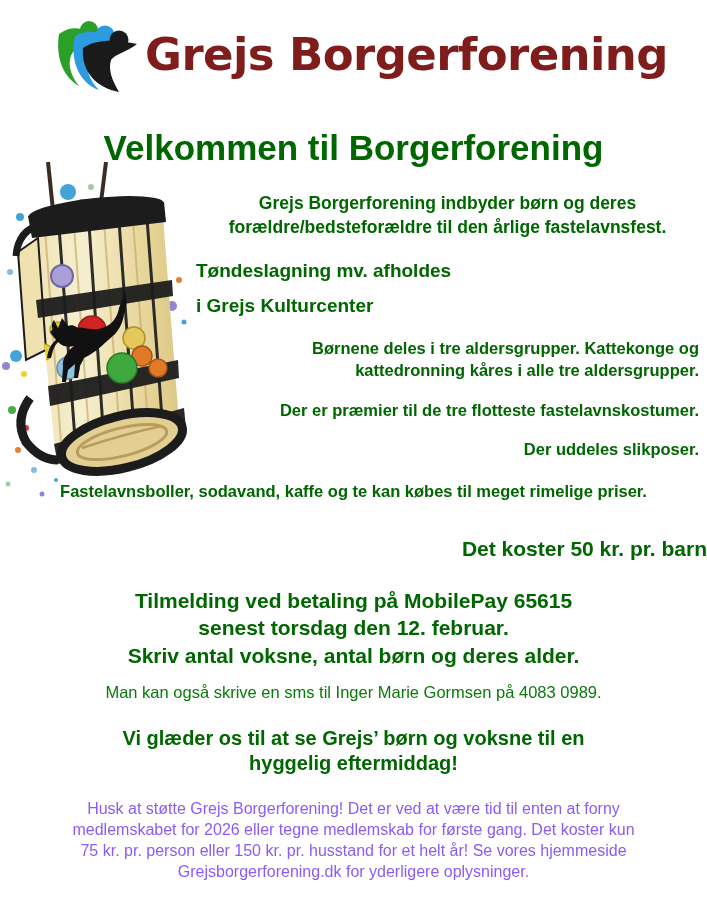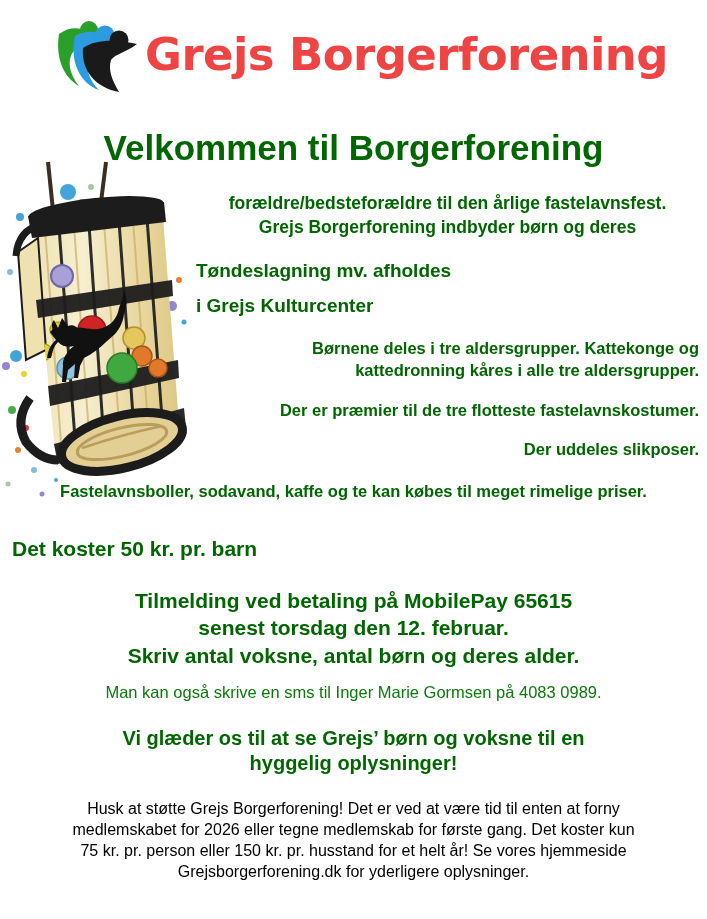--- a/index.html
+++ b/index.html
@@ -35,21 +35,21 @@
     height: 80px;
     flex: 0 0 96px;
     position: relative;
     margin-right: -4px;
   }
   .logo-wordmark {
     font-family: "DejaVu Sans", sans-serif;
     font-size: 45px;
     font-weight: 600;
     letter-spacing: -0.6px;
-    color: #ef4444;
+    color: #7f1d1d;
     line-height: 1;
     white-space: nowrap;
   }
 
   
   .title {
     text-align: center;
     font-size: 35px;
     font-weight: bold;
     color: #006600;
@@ -107,21 +107,21 @@
 
   .p-food {
     text-align: center;
     font-size: 16.5px;
     font-weight: bold;
     margin-top: 22px;
     padding: 0 14px;
   }
 
   .p-price {
-    text-align: left;
+    text-align: right;
     font-size: 21px;
     font-weight: bold;
     margin-top: 36px;
     margin-left: 12px;
   }
 
   .p-signup {
     text-align: center;
     font-size: 21px;
     font-weight: bold;
@@ -143,21 +143,21 @@
     font-size: 20px;
     font-weight: bold;
     line-height: 1.25;
     margin-top: 24px;
   }
 
   .p-membership {
     text-align: center;
     font-size: 16px;
     font-weight: normal;
-    color: #000000;
+    color: #8b5cf6;
     line-height: 1.32;
     margin-top: 22px;
     padding: 0 62px;
   }
 </style>
 </head>
 <body>
 
 <div class="logo-band">
   <div class="logo-lockup">
@@ -305,22 +305,22 @@
                C119 160 122 154 123 148 Z"></path>
 
       <path d="M62 178 C56 172 54 164 58 160 L62 168 L66 158 L72 166 C76 164 82 166 84 172 C86 180 78 186 70 186 C66 186 63 183 62 178 Z"></path>
     </g>
   </svg>
 </div>
 
 <div class="content">
 
   <div class="p-intro indent-block">
+    <div>Grejs Borgerforening indbyder børn og deres</div>
     <div>forældre/bedsteforældre til den årlige fastelavnsfest.</div>
-    <div>Grejs Borgerforening indbyder børn og deres</div>
   </div>
 
   <div class="p-when indent-block">
     <div>Tøndeslagning mv. afholdes</div>
     <div>i Grejs Kulturcenter</div>
   </div>
 
   <div class="p-rules indent-block">
     <div>
       <div>Børnene deles i tre aldersgrupper. Kattekonge og</div>
@@ -337,21 +337,21 @@
   <div class="p-signup">
     <div>Tilmelding ved betaling på MobilePay 65615</div>
     <div>senest torsdag den 12. februar.</div>
     <div>Skriv antal voksne, antal børn og deres alder.</div>
   </div>
 
   <div class="p-sms">Man kan også skrive en sms til Inger Marie Gormsen på 4083 0989.</div>
 
   <div class="p-closing">
     <div>Vi glæder os til at se Grejs’ børn og voksne til en</div>
-    <div>hyggelig oplysninger!</div>
+    <div>hyggelig eftermiddag!</div>
   </div>
 
   <div class="p-membership">
     <span>Husk at støtte Grejs Borgerforening! Det er ved at være tid til enten at forny</span>
     <span>medlemskabet for 2026 eller tegne medlemskab for første gang. Det koster</span>
     <span>kun 75 kr. pr. person eller 150 kr. pr. husstand for et helt år! Se vores</span>
     <span>hjemmeside Grejsborgerforening.dk for yderligere oplysninger.</span>
   </div>
 
 </div>

